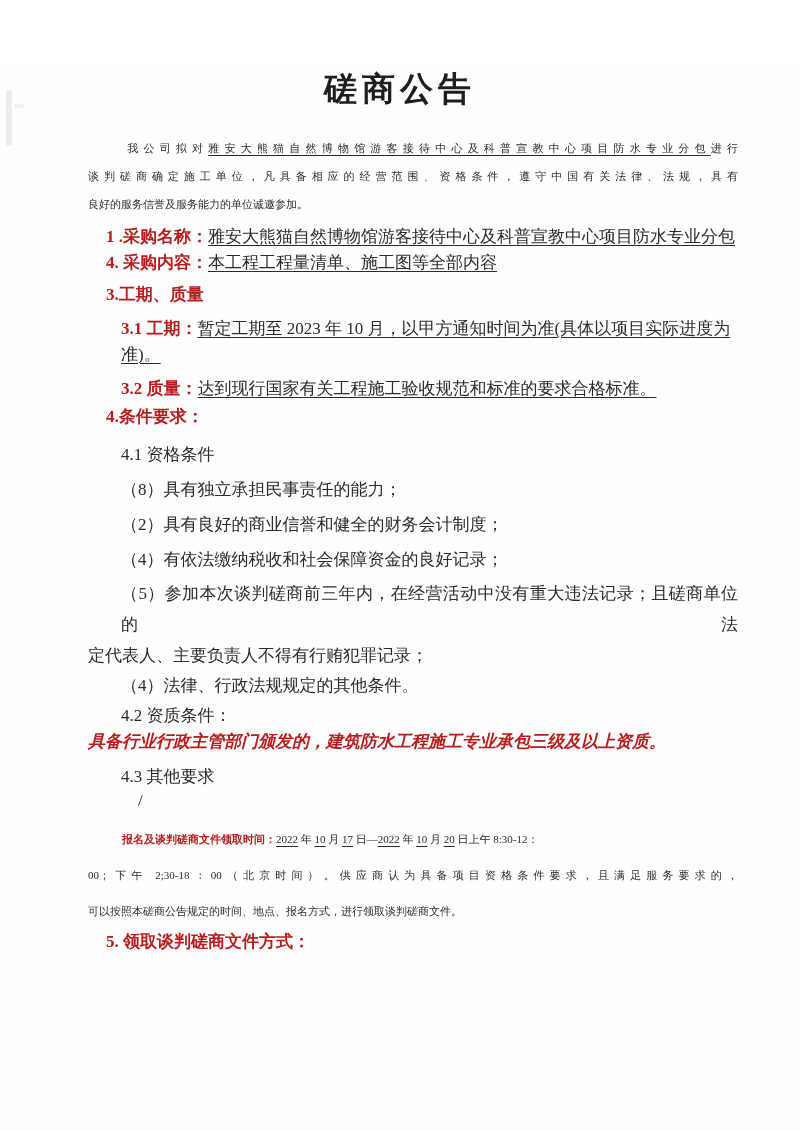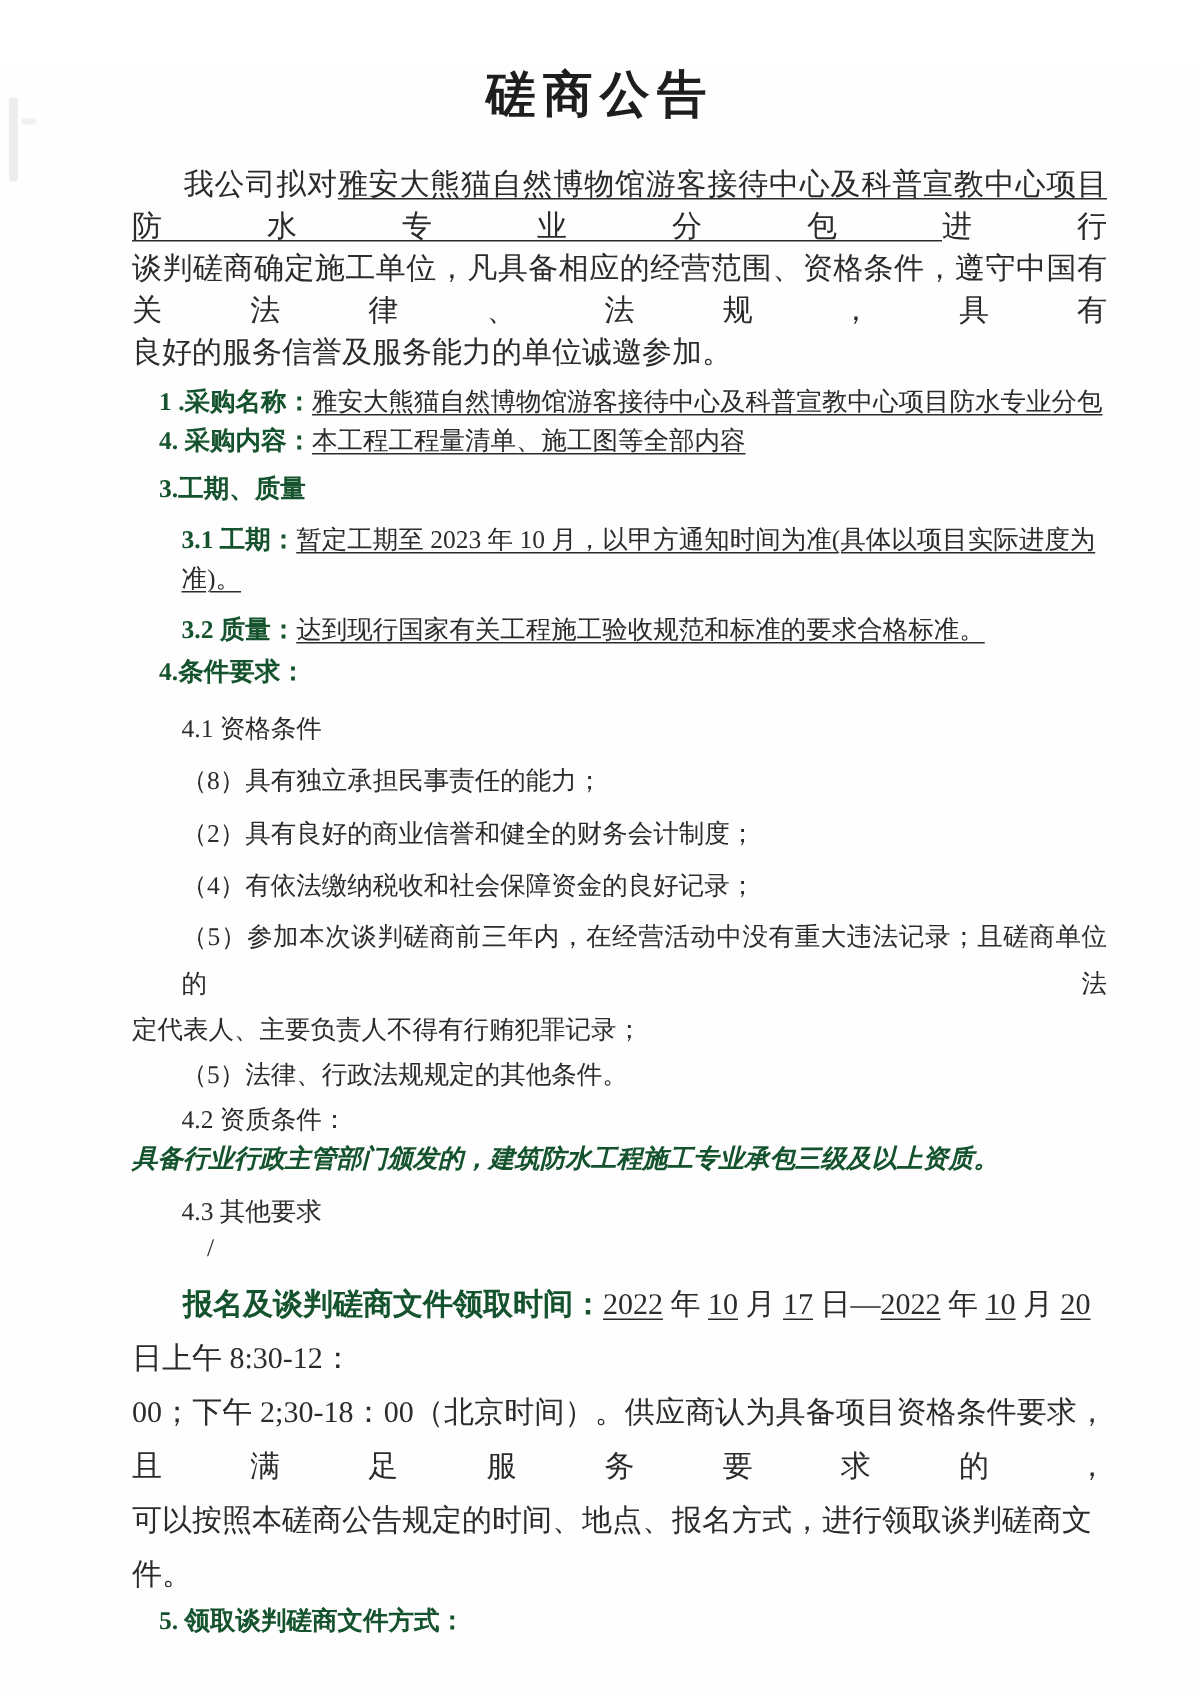--- a/index.html
+++ b/index.html
@@ -13,37 +13,37 @@
   }
   .page{
     position:relative;
     width:800px;height:1131px;
     background:#fefefe;
   }
   .content{
     padding:0 62px 0 88px; 
   }
   .doc-title{
-    margin-top:41px;
+    margin-top:66px;
     text-align:center;
     font-size:33px;
     font-weight:700;
     letter-spacing:5px;
     line-height:46px;
     color:#1e1e1e;
   }
-  .line{font-size:20px;line-height:28px;}
+  .line{font-size:11px;line-height:28px;}
   .line-j{text-align:justify;text-align-last:justify;}
   .intro{margin-top:22px;}
   u, .ul{
     text-decoration:underline;
     text-underline-offset:3px;
     text-decoration-thickness:1px;
   }
-  .b{font-weight:700;color:#14532d;}
+  .b{font-weight:700;color:#b91c1c;}
   .item{font-size:17px;line-height:26px;margin-top:0;}
   .ind1{padding-left:18px;}  
   .ind2{padding-left:33px;}  
   .ind3{padding-left:50px;}  
   .mt2{margin-top:2px;}.mt5{margin-top:5px;}.mt6{margin-top:6px;}.mt8{margin-top:8px;}.mt9{margin-top:9px;}
   .mt10{margin-top:10px;}.mt12{margin-top:12px;}
   .cond{font-size:17px;line-height:25px;}
   .cond5{line-height:31px;}
   .reg{margin-top:8px;}
   .reg .line{line-height:36px;}
@@ -84,21 +84,21 @@
     <div class="item ind2 mt8"><span class="b">3.2 质量：</span><span class="ul">达到现行国家有关工程施工验收规范和标准的要求合格标准。</span></div>
 
     <div class="item ind1 mt2 b">4.条件要求：</div>
     <div class="item ind2 mt12">4.1 资格条件</div>
 
     <div class="cond ind2 mt9">（8）具有独立承担民事责任的能力；</div>
     <div class="cond ind2 mt10">（2）具有良好的商业信誉和健全的财务会计制度；</div>
     <div class="cond ind2 mt10">（4）有依法缴纳税收和社会保障资金的良好记录；</div>
     <div class="cond cond5 ind2 mt6 line-j">（5）参加本次谈判磋商前三年内，在经营活动中没有重大违法记录；且磋商单位的法</div>
     <div class="cond cond5">定代表人、主要负责人不得有行贿犯罪记录；</div>
-    <div class="cond ind2 mt2">（5）法律、行政法规规定的其他条件。</div>
+    <div class="cond ind2 mt2">（4）法律、行政法规规定的其他条件。</div>
 
     <div class="cond ind2 mt5">4.2 资质条件：</div>
     <div class="item b" style="line-height:27px;font-style:italic;">具备行业行政主管部门颁发的，建筑防水工程施工专业承包三级及以上资质。</div>
 
     <div class="cond ind2 mt9">4.3 其他要求</div>
     <div class="cond ind3" style="line-height:24px;">/</div>
 
     <div class="reg">
       <div class="line reg-indent"><span class="b">报名及谈判磋商文件领取时间：</span><span class="ul">2022</span><span> 年 </span><span class="ul">10</span><span> 月 </span><span class="ul">17</span><span> 日—</span><span class="ul">2022</span><span> 年 </span><span class="ul">10</span><span> 月 </span><span class="ul">20</span><span> 日上午 8:30-12：</span></div>
       <div class="line line-j">00；下午 2;30-18：00（北京时间）。供应商认为具备项目资格条件要求，且满足服务要求的，</div>

